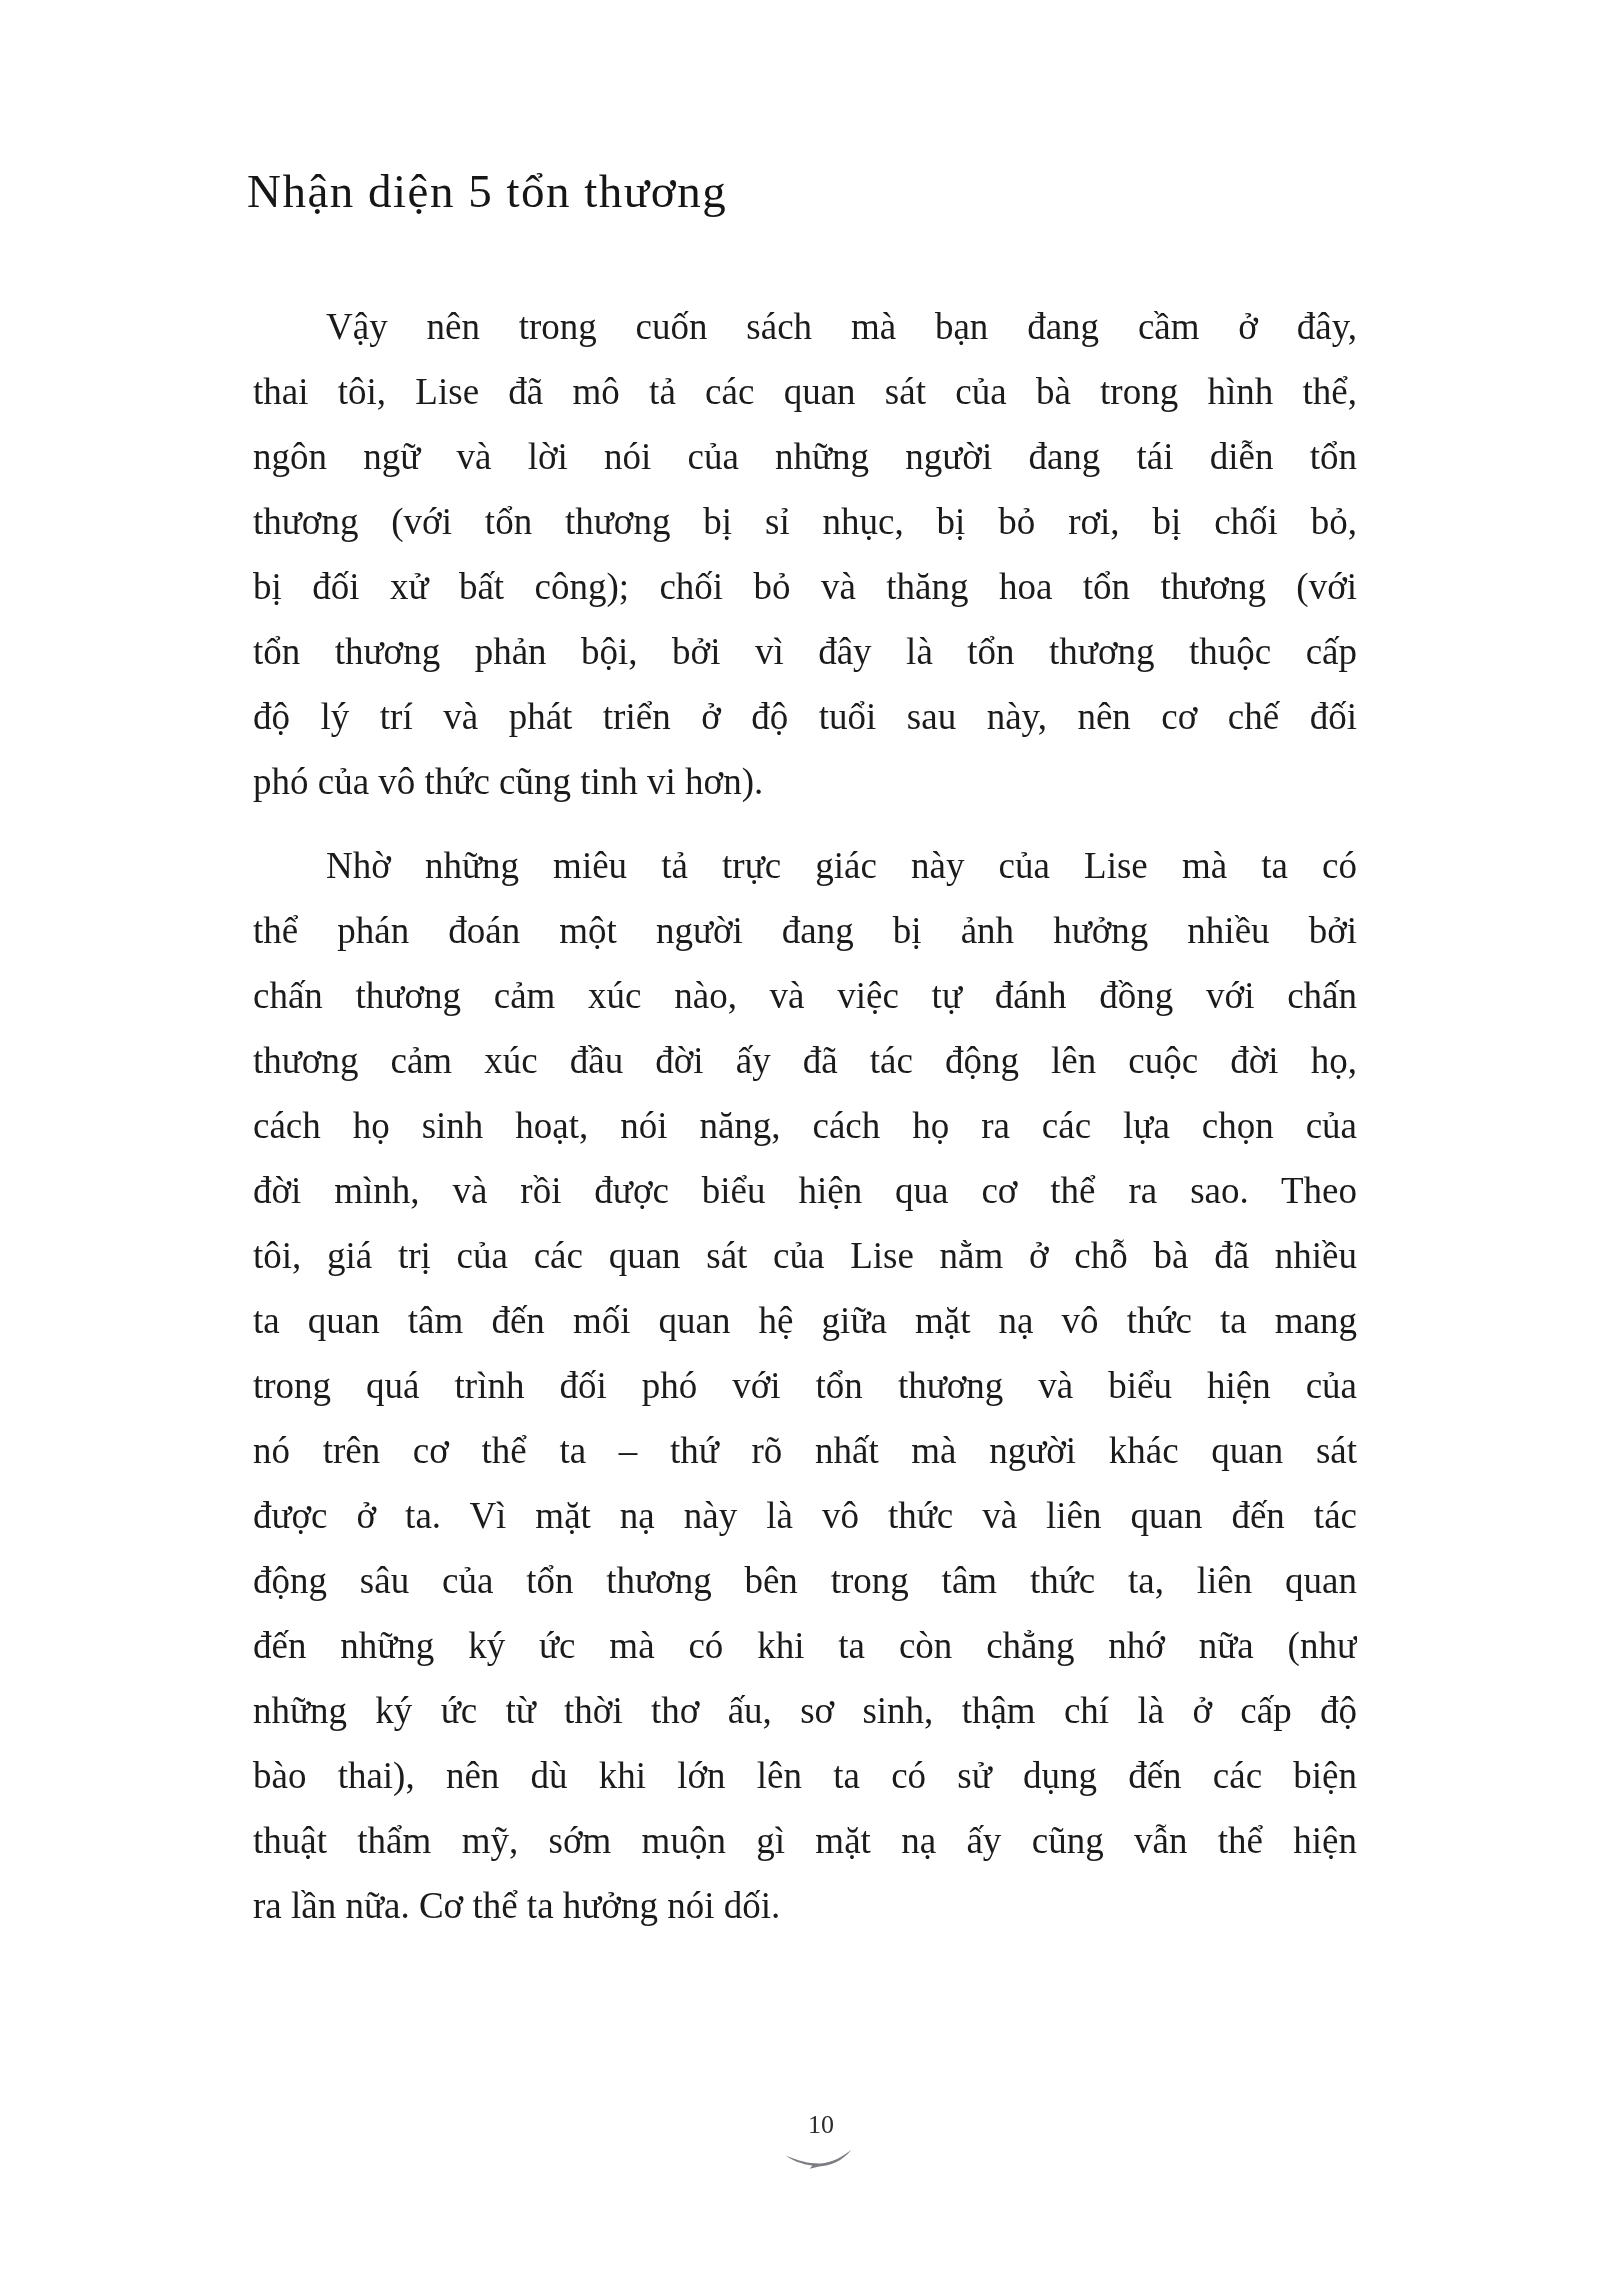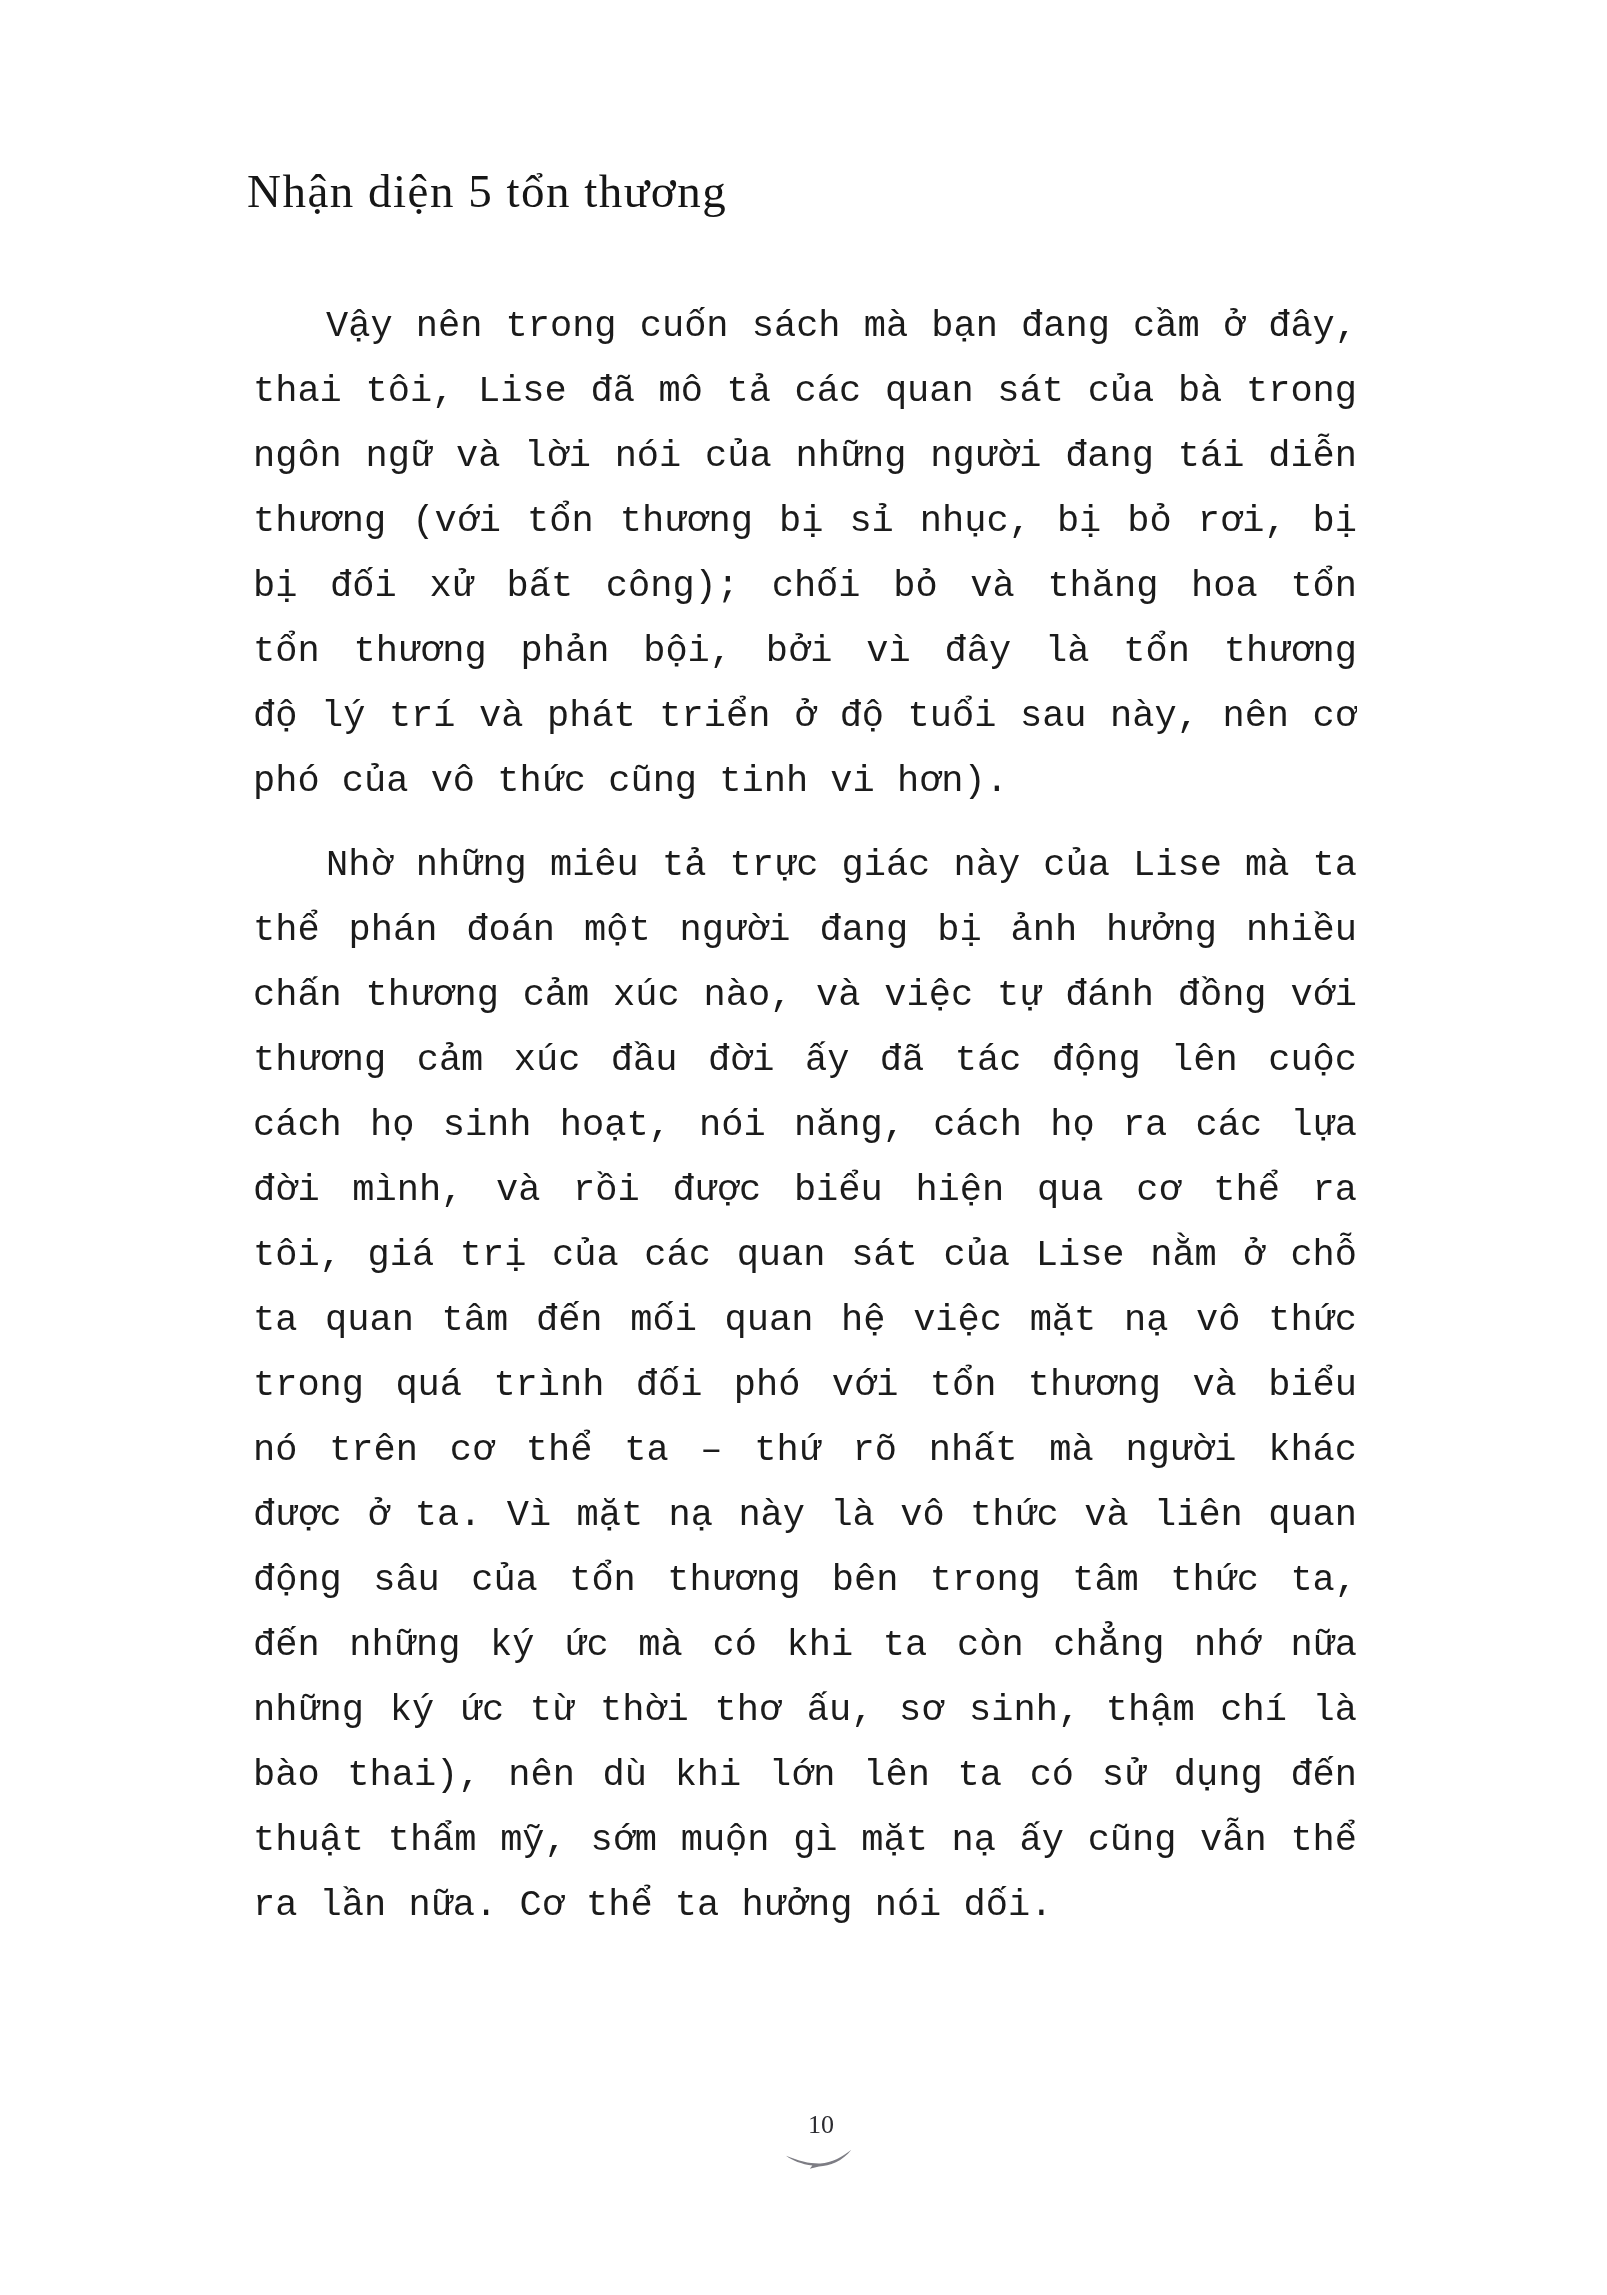--- a/index.html
+++ b/index.html
@@ -32,21 +32,20 @@
     color:#1b1b1b;
   }
   .paragraph{margin:0;}
   .paragraph + .paragraph{margin-top:19px;}
   .line{
     text-align:justify;
     text-align-last:justify;
     white-space:normal;
     overflow:hidden;
     height:65px;
-    font-family:Liberation Mono, monospace;
   }
   .line.first{text-indent:73px;}
   .line.para-end{text-align-last:left;}
   .page-footer{
     position:absolute;
     left:0;
     top:2110px;
     width:100%;
     height:92px;
   }
@@ -85,21 +84,21 @@
         <div class="line para-end">phó của vô thức cũng tinh vi hơn).</div>
       </div>
       <div class="paragraph">
         <div class="line first">Nhờ những miêu tả trực giác này của Lise mà ta có</div>
         <div class="line">thể phán đoán một người đang bị ảnh hưởng nhiều bởi</div>
         <div class="line">chấn thương cảm xúc nào, và việc tự đánh đồng với chấn</div>
         <div class="line">thương cảm xúc đầu đời ấy đã tác động lên cuộc đời họ,</div>
         <div class="line">cách họ sinh hoạt, nói năng, cách họ ra các lựa chọn của</div>
         <div class="line">đời mình, và rồi được biểu hiện qua cơ thể ra sao. Theo</div>
         <div class="line">tôi, giá trị của các quan sát của Lise nằm ở chỗ bà đã nhiều</div>
-        <div class="line">ta quan tâm đến mối quan hệ việc mặt nạ vô thức ta mang</div>
+        <div class="line">ta quan tâm đến mối quan hệ giữa mặt nạ vô thức ta mang</div>
         <div class="line">trong quá trình đối phó với tổn thương và biểu hiện của</div>
         <div class="line">nó trên cơ thể ta – thứ rõ nhất mà người khác quan sát</div>
         <div class="line">được ở ta. Vì mặt nạ này là vô thức và liên quan đến tác</div>
         <div class="line">động sâu của tổn thương bên trong tâm thức ta, liên quan</div>
         <div class="line">đến những ký ức mà có khi ta còn chẳng nhớ nữa (như</div>
         <div class="line">những ký ức từ thời thơ ấu, sơ sinh, thậm chí là ở cấp độ</div>
         <div class="line">bào thai), nên dù khi lớn lên ta có sử dụng đến các biện</div>
         <div class="line">thuật thẩm mỹ, sớm muộn gì mặt nạ ấy cũng vẫn thể hiện</div>
         <div class="line para-end">ra lần nữa. Cơ thể ta hưởng nói dối.</div>
       </div>

